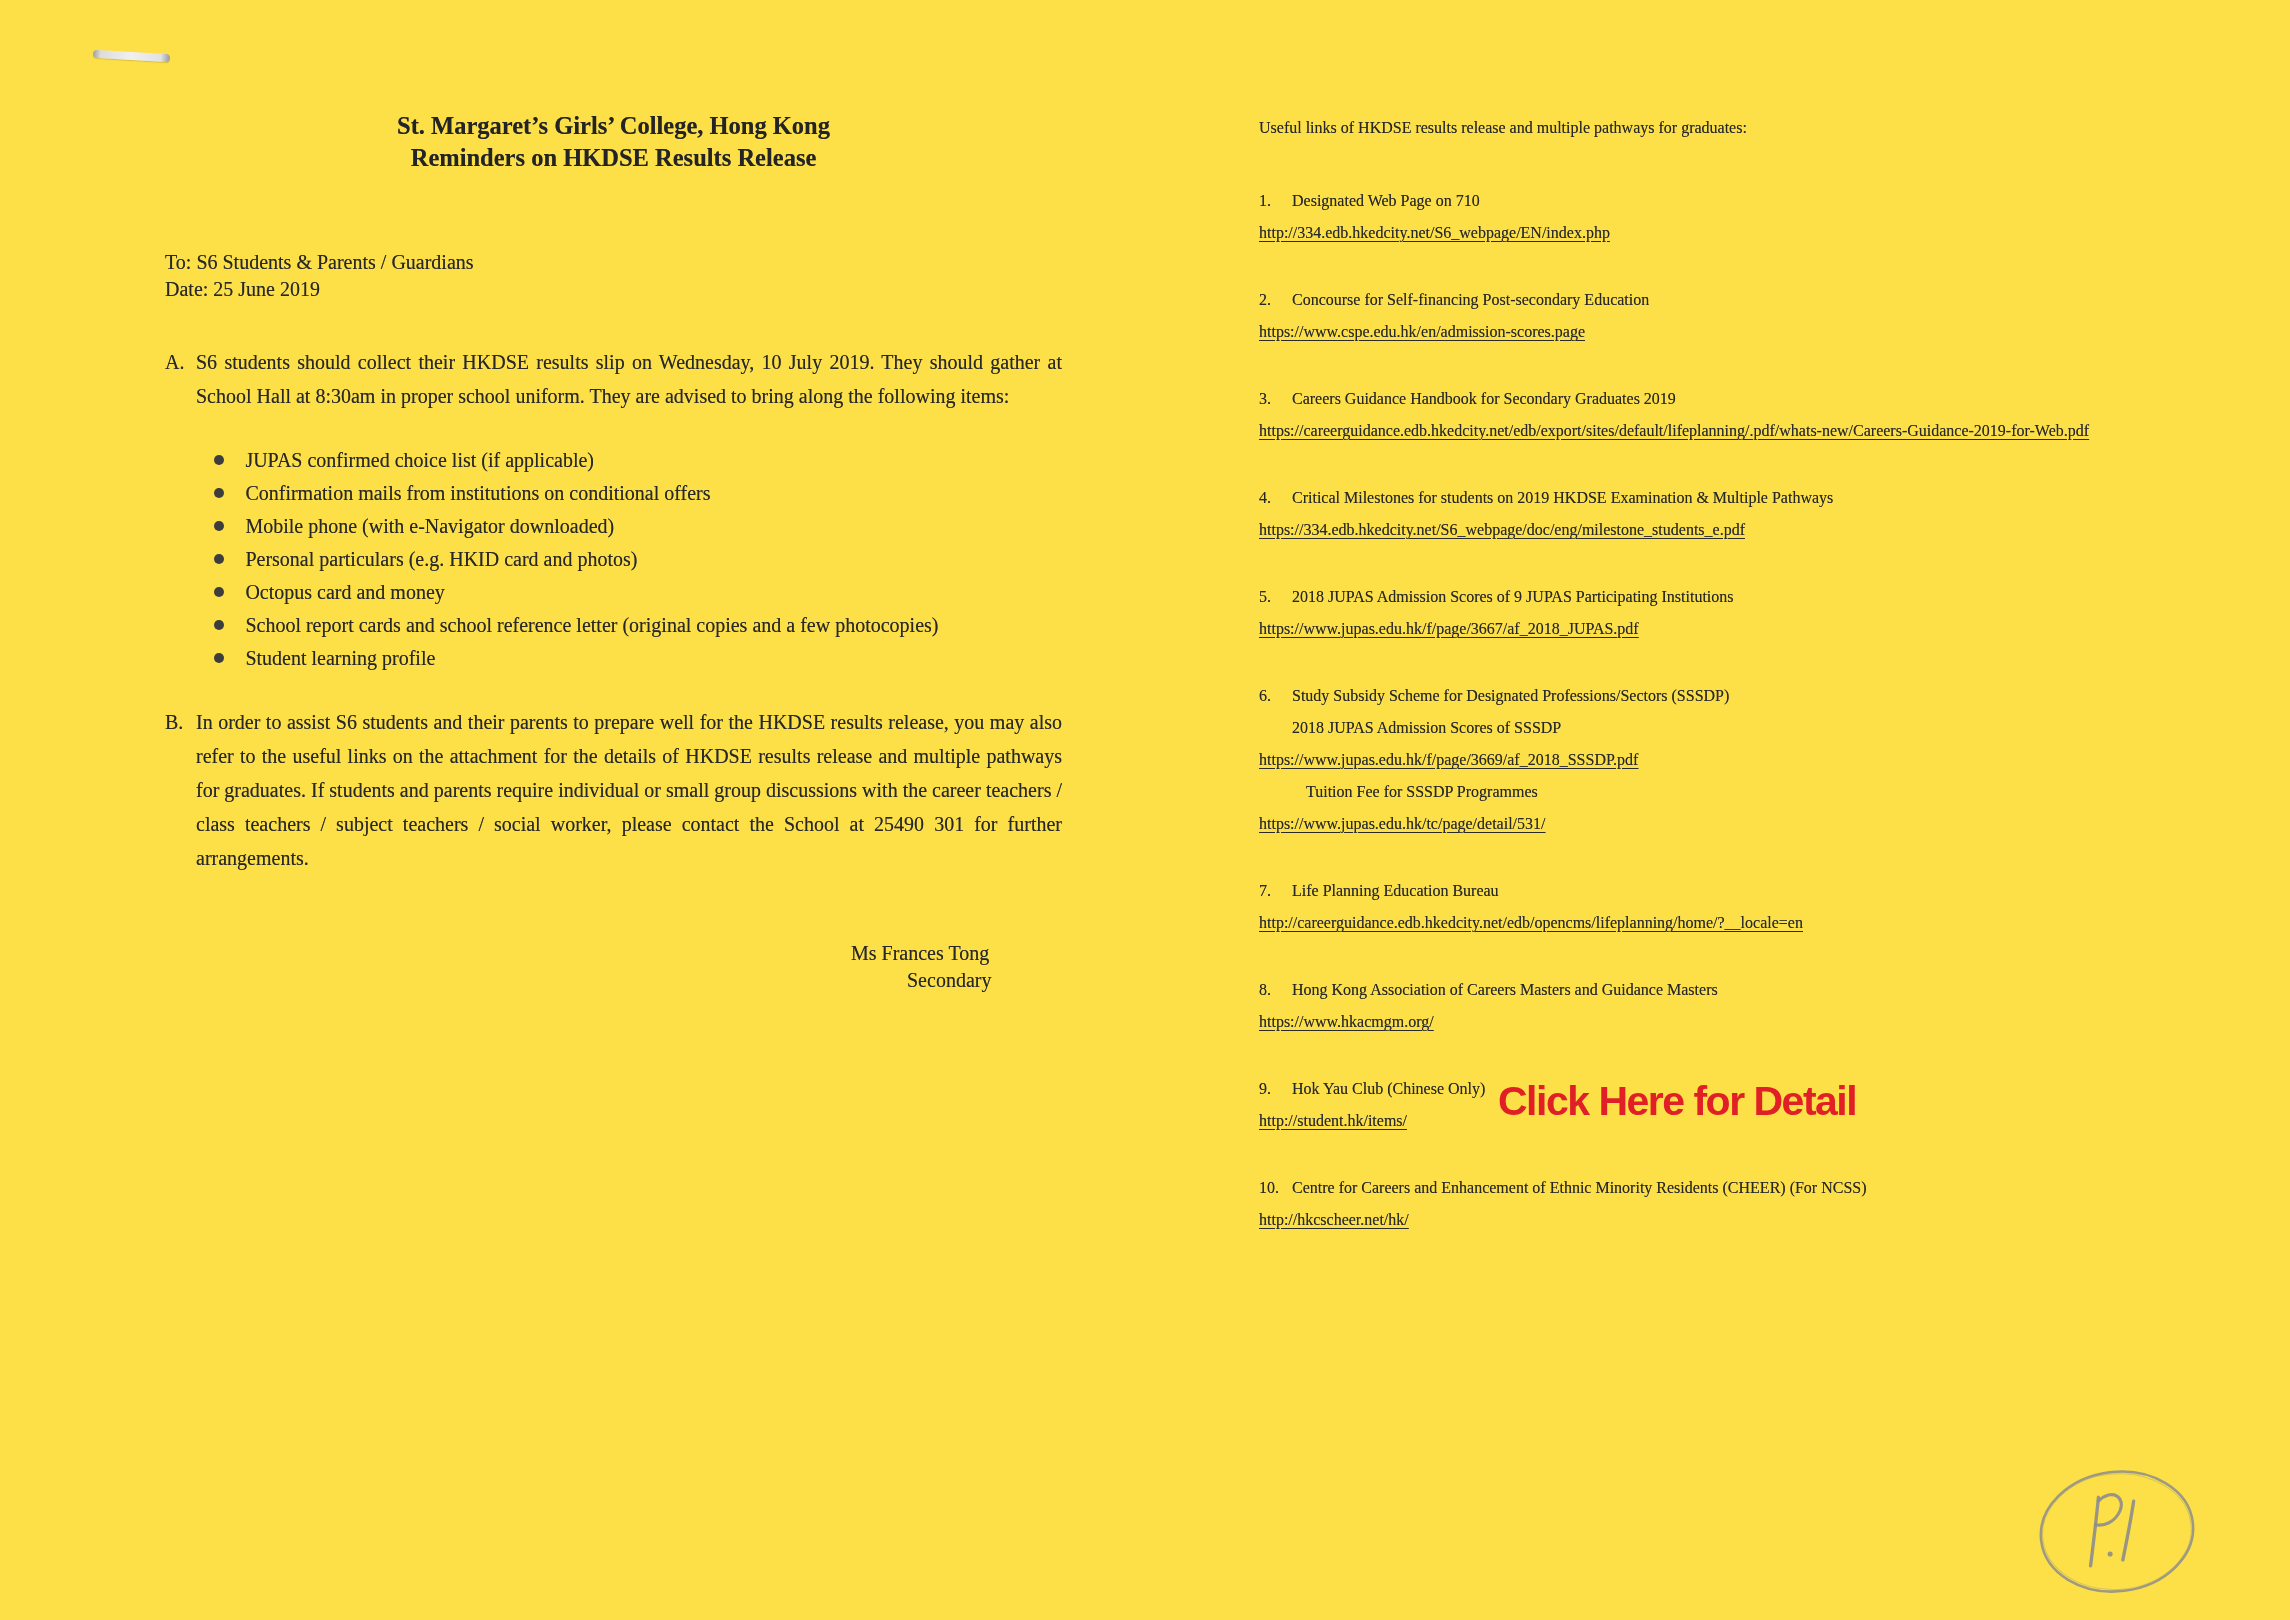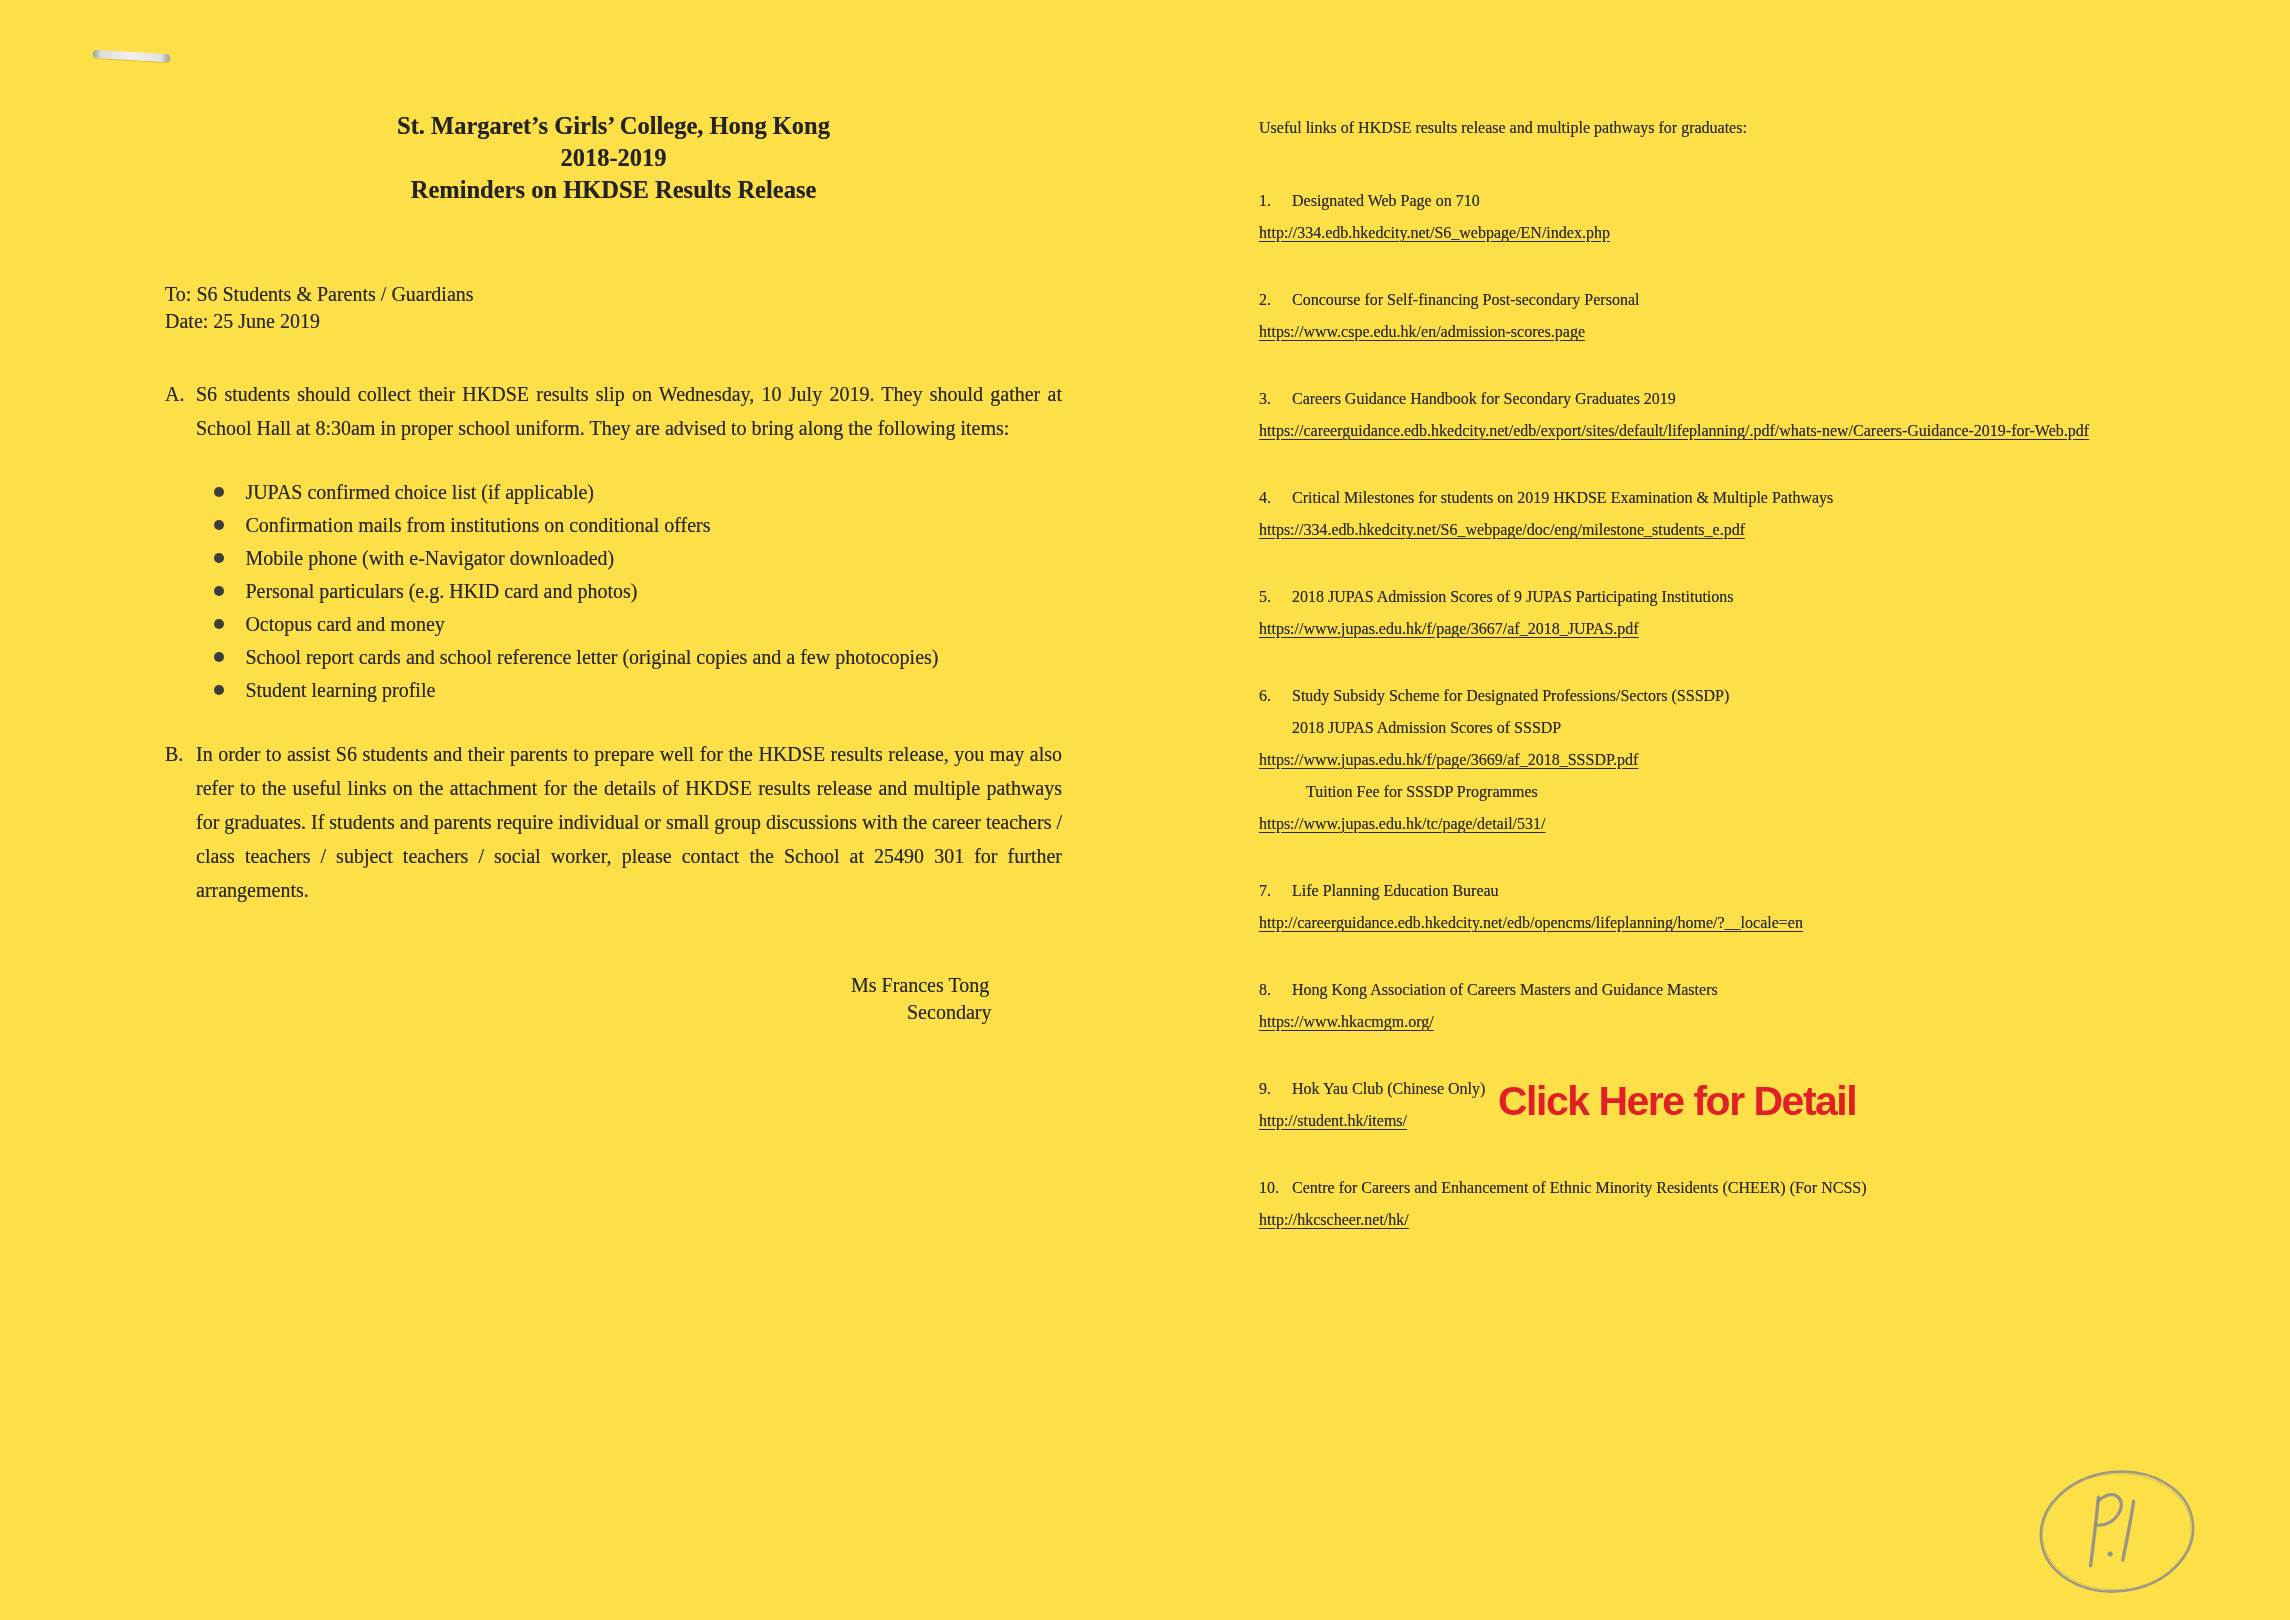--- a/index.html
+++ b/index.html
@@ -82,21 +82,20 @@
 <body>
 
 <div class="page">
 
   <div class="staple"></div>
 
   <div class="left-col scan">
 
     <div class="title-block">
       <div>St. Margaret’s Girls’ College, Hong Kong</div>
-      <div>2018-2019</div>
       <div>Reminders on HKDSE Results Release</div>
     </div>
 
     <div class="meta">
       <div>To: S6 Students &amp; Parents / Guardians</div>
       <div>Date: 25 June 2019</div>
     </div>
 
     <div class="para para-a">
       <span class="plabel">A.</span>
@@ -130,21 +129,21 @@
     <div class="links-header">Useful links of HKDSE results release and multiple pathways for graduates:</div>
 
     <div class="links-list">
 
       <div class="link-item">
         <div><span class="num">1.</span><span>Designated Web Page on 710</span></div>
         <div class="url">http://334.edb.hkedcity.net/S6_webpage/EN/index.php</div>
       </div>
 
       <div class="link-item">
-        <div><span class="num">2.</span><span>Concourse for Self-financing Post-secondary Personal</span></div>
+        <div><span class="num">2.</span><span>Concourse for Self-financing Post-secondary Education</span></div>
         <div class="url">https://www.cspe.edu.hk/en/admission-scores.page</div>
       </div>
 
       <div class="link-item">
         <div><span class="num">3.</span><span>Careers Guidance Handbook for Secondary Graduates 2019</span></div>
         <div class="url">https://careerguidance.edb.hkedcity.net/edb/export/sites/default/lifeplanning/.pdf/whats-new/Careers-Guidance-2019-for-Web.pdf</div>
       </div>
 
       <div class="link-item">
         <div><span class="num">4.</span><span>Critical Milestones for students on 2019 HKDSE Examination &amp; Multiple Pathways</span></div>

